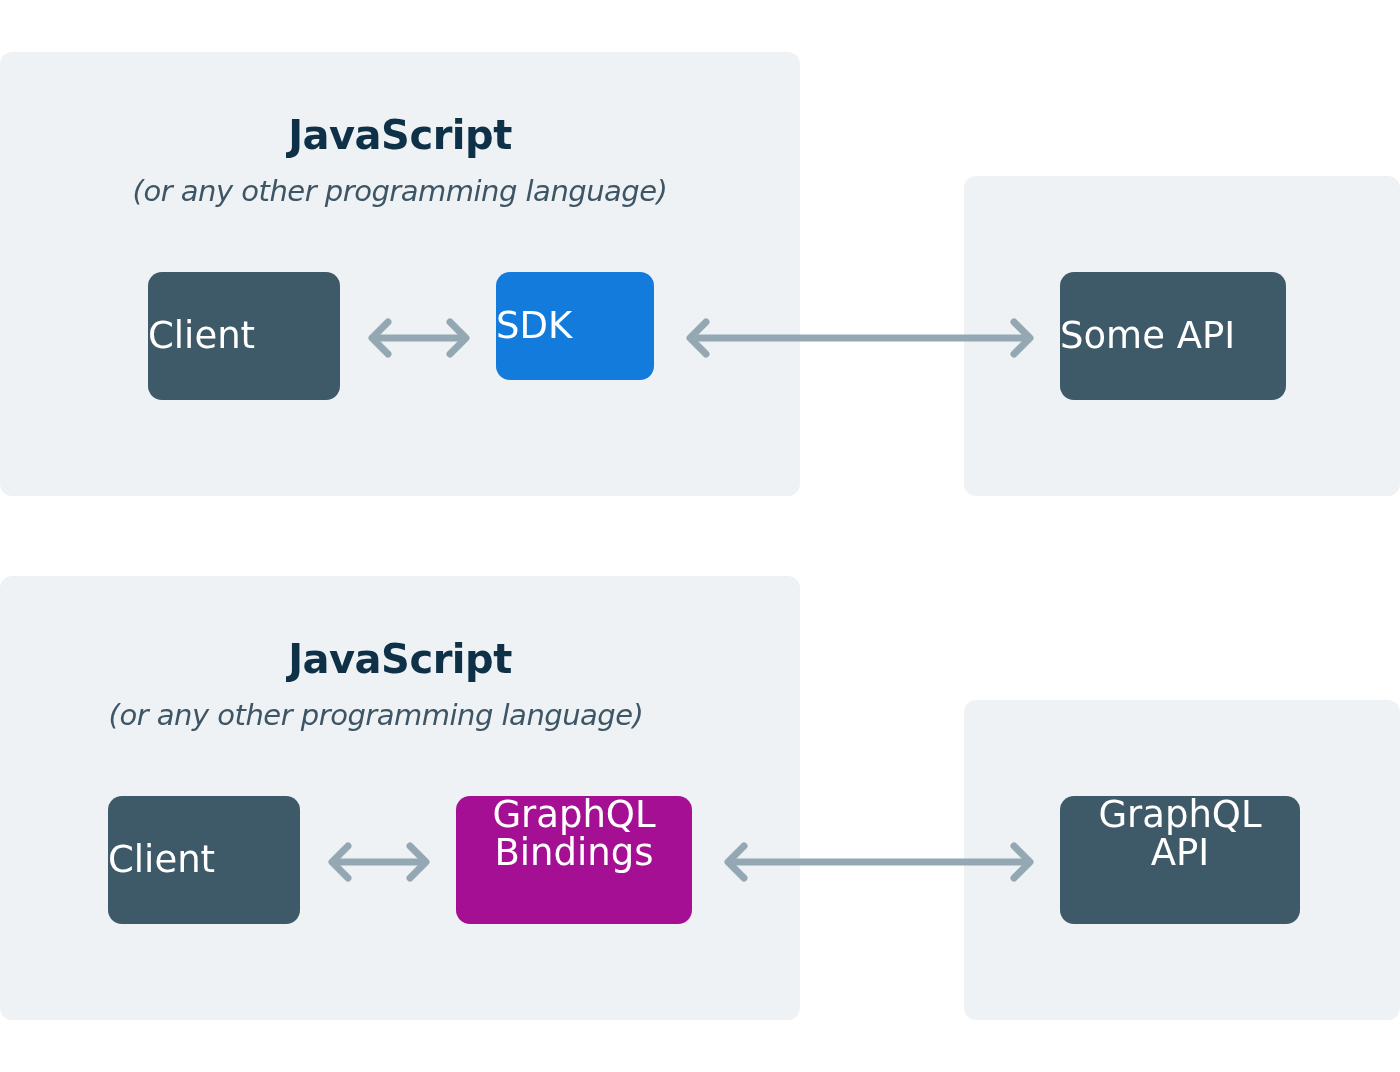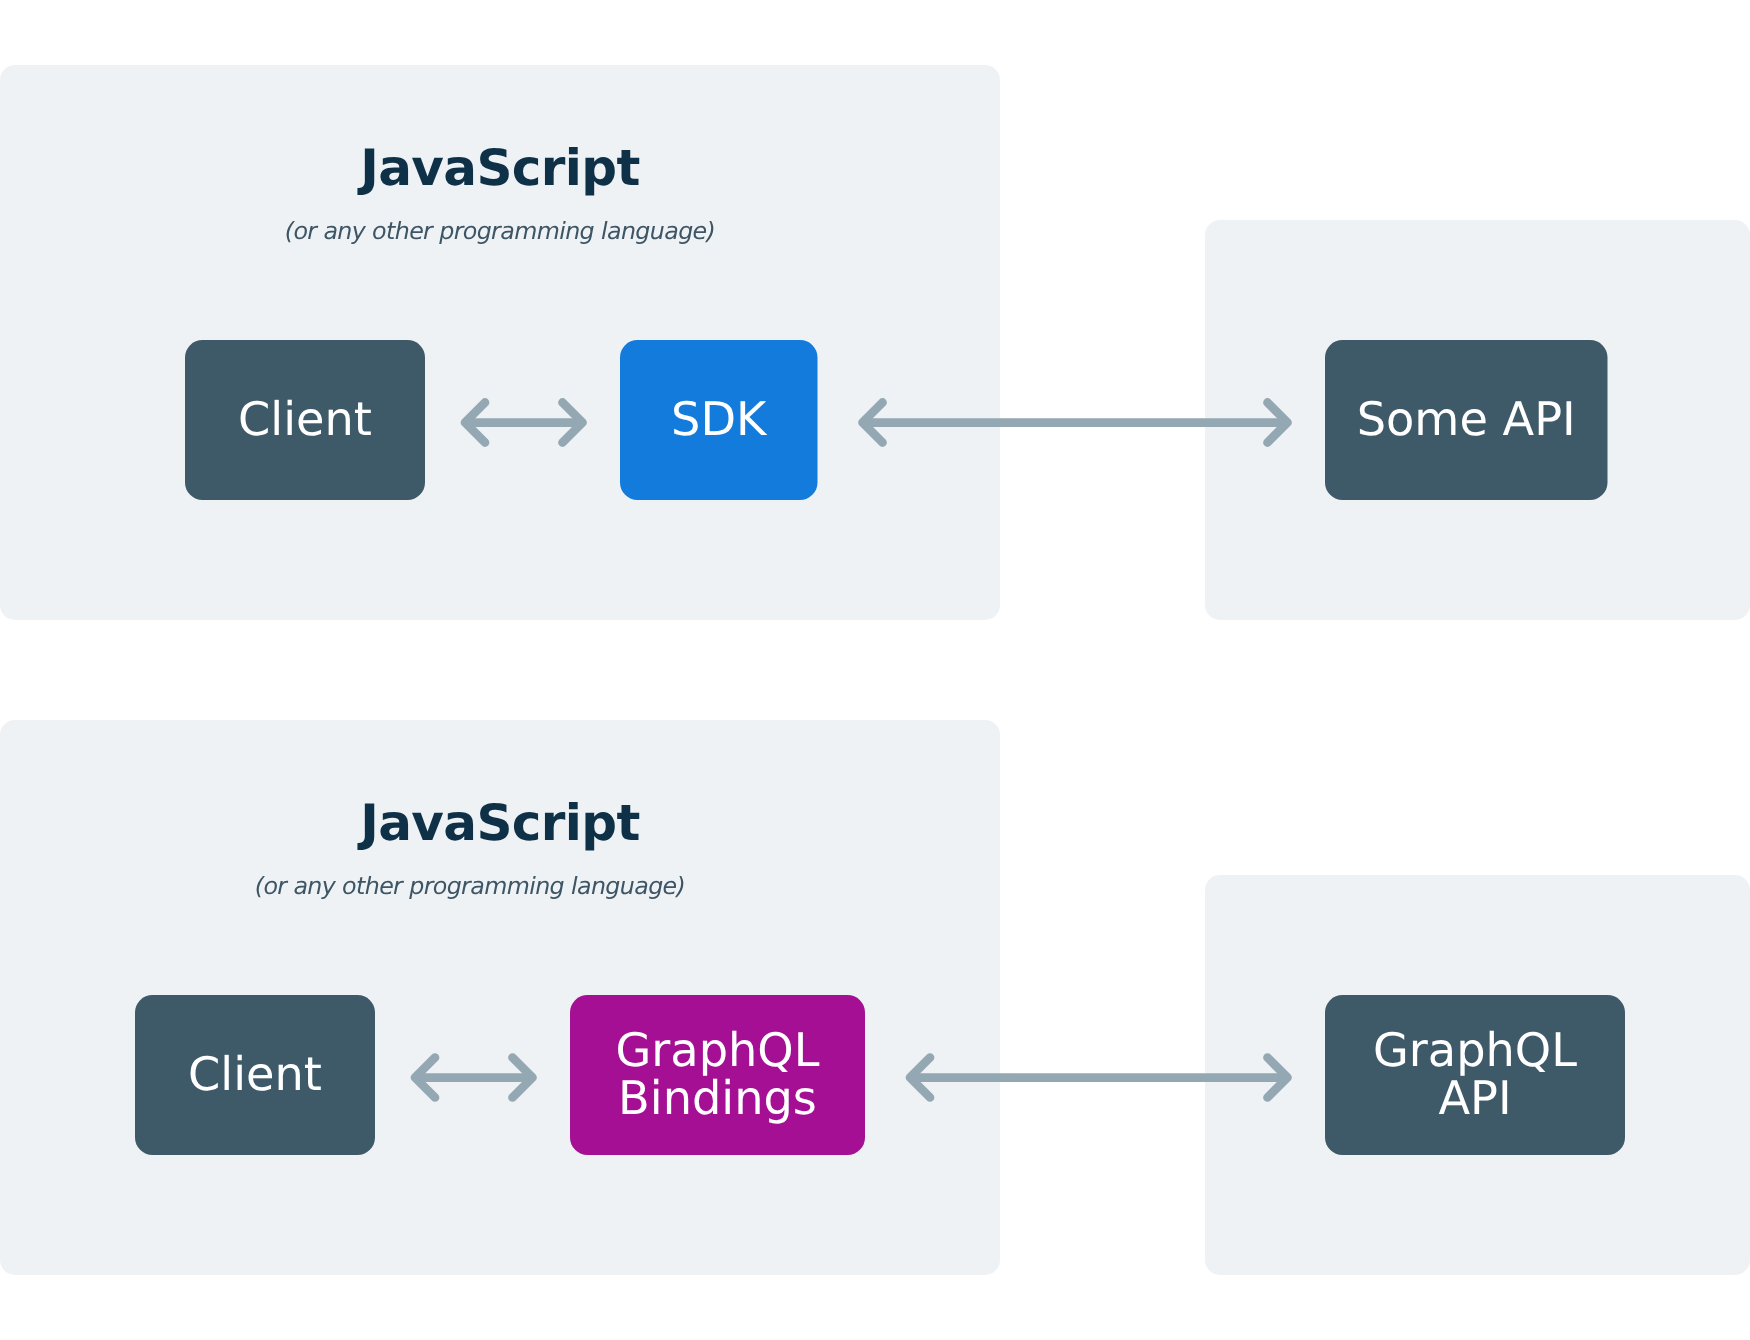--- a/index.html
+++ b/index.html
@@ -1,20 +1,20 @@
 <!DOCTYPE html>
 <html><head>
 <meta charset="utf-8">
 <style>
   html,body{margin:0;padding:0;background:#ffffff;}
   body{width:1400px;height:1072px;position:relative;overflow:hidden;font-family:"DejaVu Sans","Liberation Sans",sans-serif;}
   .panel{position:absolute;background:#eff2f5;border-radius:12px;}
   .title{position:absolute;text-align:center;color:#0e3148;font-size:40px;font-weight:600;letter-spacing:-0.5px;}
-  .subtitle{position:absolute;text-align:center;color:#3d5565;font-size:19px;font-style:italic;letter-spacing:-0.5px;}
-  .box{position:absolute;border-radius:14px;color:#fff;display:flex;align-items:center;justify-content:center;text-align:center;font-weight:500;font-size:37px;line-height:38px;}
+  .subtitle{position:absolute;text-align:center;color:#3d5565;font-size:29px;font-style:italic;letter-spacing:-0.5px;}
+  .box{position:absolute;border-radius:14px;color:#fff;display:flex;align-items:center;text-align:center;font-weight:500;font-size:37px;line-height:38px;}
   .dark{background:#3e5968;}
   .blue{background:#127bdb;}
   .purple{background:#a50f94;}
   .arrow{position:absolute;}
 </style>
 </head>
 <body>
 
 <div class="panel" style="left:0;top:52px;width:800px;height:444px;"></div>
 <div class="panel" style="left:964px;top:176px;width:436px;height:320px;"></div>
@@ -27,21 +27,21 @@
 </div>
 
 <svg class="arrow" style="left:364px;top:312px;" width="110" height="52">
   <g stroke="#94a8b3" stroke-width="7" stroke-linecap="round" stroke-linejoin="round" fill="none">
     <line x1="10" y1="26" x2="100" y2="26"></line>
     <polyline points="24,10 8,26 24,42"></polyline>
     <polyline points="86,10 102,26 86,42"></polyline>
   </g>
 </svg>
 
-<div class="box blue" style="left:496px;top:272px;width:158px;height:128px;">
+<div class="box blue" style="left:496px;top:272px;width:158px;height:108px;">
   <span>SDK</span>
 </div>
 
 <svg class="arrow" style="left:682px;top:312px;" width="356" height="52">
   <g stroke="#94a8b3" stroke-width="7" stroke-linecap="round" stroke-linejoin="round" fill="none">
     <line x1="10" y1="26" x2="346" y2="26"></line>
     <polyline points="24,10 8,26 24,42"></polyline>
     <polyline points="332,10 348,26 332,42"></polyline>
   </g>
 </svg>

